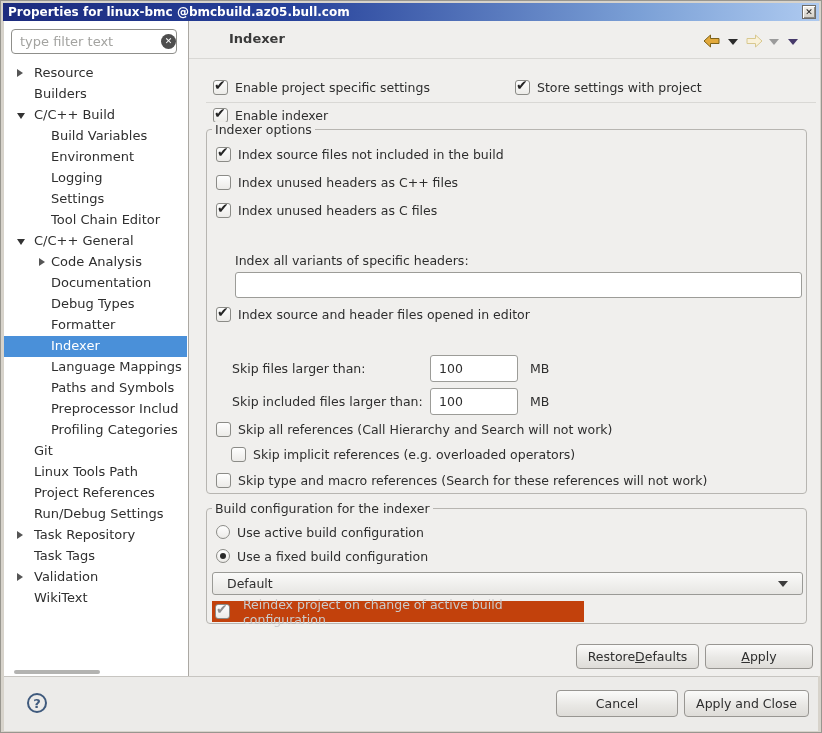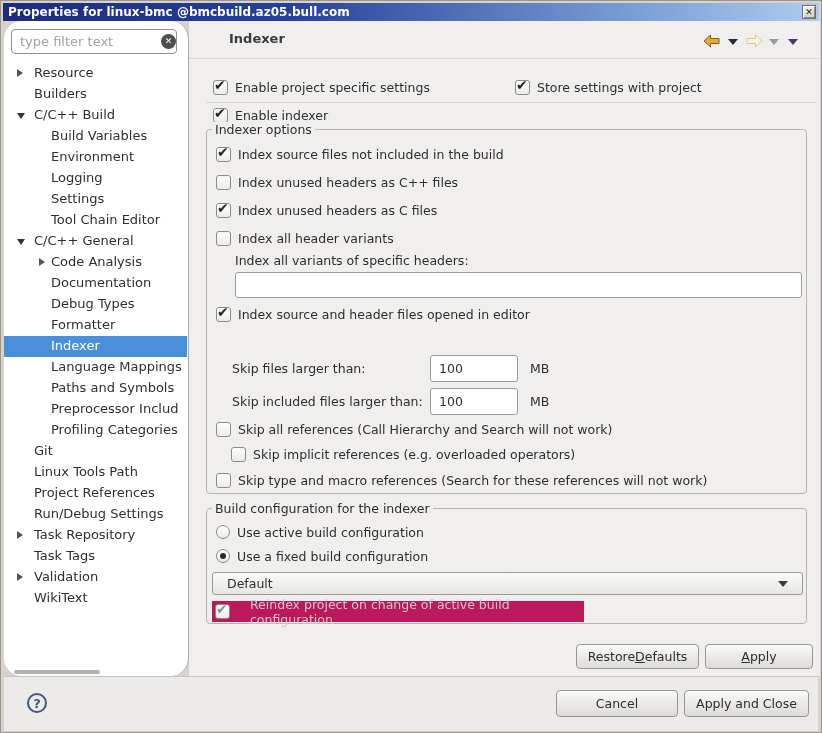--- a/index.html
+++ b/index.html
@@ -8,21 +8,21 @@
 
   
   .titlebar{position:absolute;left:2px;top:2px;right:2px;height:18px;
     background:linear-gradient(90deg,#1c2b7e 0%,#26419a 35%,#7ba0d6 78%,#aecaf0 100%);
     display:flex;align-items:center;color:#fff;font-size:12px;font-weight:bold;padding-left:5px;}
   .closebtn{position:absolute;right:3px;top:2px;width:14px;height:14px;background:linear-gradient(#f4f2ee,#d2cec6);
     border:1px solid #6f6d69;box-shadow:inset 1px 1px 0 #fff,inset -1px -1px 0 #8c8a85;
     font-size:9px;font-weight:bold;color:#1a1a1a;display:flex;align-items:center;justify-content:center;cursor:default;}
 
   
-  .sidebar{position:absolute;left:3px;top:20px;width:185px;height:655px;background:#fff;border-right:1px solid #aba8a3;border-radius:18px;}
+  .sidebar{position:absolute;left:3px;top:20px;width:185px;height:655px;background:#fff;border-right:1px solid #aba8a3;}
   .filter{position:absolute;left:7px;top:8px;width:166px;height:25px;border:1px solid #8f8f8b;border-radius:4px;
     background:#fff;font-family:"DejaVu Sans",sans-serif;font-size:13px;color:#333;padding:0 24px 0 8px;outline:none;}
   .filter::placeholder{color:#a3a3a0;}
   .clear-ic{position:absolute;right:12px;top:13px;width:15px;height:15px;border-radius:8px;background:#4e4e4e;}
   .clear-ic::after{content:"✕";position:absolute;left:0;top:0;width:15px;height:15px;color:#fff;font-size:9px;
     line-height:15px;text-align:center;font-weight:bold;}
   .trow{position:absolute;left:0;right:1px;height:21px;font-size:13px;color:#2f2f2f;}
   .trow.sel{background:#4a90d9;}
   .trow.sel .tl{color:#fff;}
   .tl{position:absolute;top:2px;white-space:nowrap;}
@@ -56,21 +56,21 @@
     font-family:"DejaVu Sans",sans-serif;font-size:12.5px;color:#2e2e2e;padding:0 8px;outline:none;}
   .srow{position:absolute;height:27px;margin-left:20px;}
   .srow .slabel{position:absolute;left:0;top:0;line-height:27px;}
   .srow .sunit{position:absolute;top:0;line-height:27px;}
 
   .combo{position:absolute;height:23px;border:1px solid #9a9a96;border-radius:3px;
     background:linear-gradient(#fafaf9,#e7e6e3);display:flex;align-items:center;padding:0 14px;cursor:default;}
   .combo .chev{position:absolute;right:14px;top:8px;width:0;height:0;
     border-left:5px solid transparent;border-right:5px solid transparent;border-top:6px solid #3c3c3c;}
 
-  .focusrow{position:absolute;background:#be185d;color:#cbcbcb;display:flex;align-items:center;gap:20px;padding-left:3px;}
+  .focusrow{position:absolute;background:#c2410c;color:#cbcbcb;display:flex;align-items:center;gap:13px;padding-left:3px;}
   .focusrow .cb.checked::after{color:#8f8f8f;}
 
   .btn{position:absolute;border:1px solid #989692;border-radius:4px;color:#2f2f2f;
     background:linear-gradient(#fbfbfa,#e9e8e5 55%,#dedcd8);font-family:"DejaVu Sans",sans-serif;font-size:12.5px;
     display:flex;align-items:center;justify-content:center;cursor:default;}
   .mn{text-decoration:underline;}
 
   
   .footer{position:absolute;left:3px;right:3px;top:675px;height:55px;background:#ecebe9;border-top:1px solid #c7c5c1;}
   .help{position:absolute;left:23px;top:16px;width:20px;height:20px;border:2px solid #3f5a7d;border-radius:50%;
@@ -221,24 +221,20 @@
         <span>Index source files not included in the build</span>
       </div>
       <div class="crow" style="left:9px;top:43px">
         <span class="cb"></span>
         <span>Index unused headers as C++ files</span>
       </div>
       <div class="crow" style="left:9px;top:71px">
         <span class="cb checked"></span>
         <span>Index unused headers as C files</span>
       </div>
-      <div class="crow" style="left:9px;top:99px">
-        <span class="cb"></span>
-        <span>Index all header variants</span>
-      </div>
 
       <div class="crow" style="left:28px;top:121px">
         <span>Index all variants of specific headers:</span>
       </div>
       <input class="tinput" style="left: 28px; top: 142px; width: 567px; height: 26px;" value="">
 
       <div class="crow" style="left:9px;top:175px">
         <span class="cb checked"></span>
         <span>Index source and header files opened in editor</span>
       </div>

